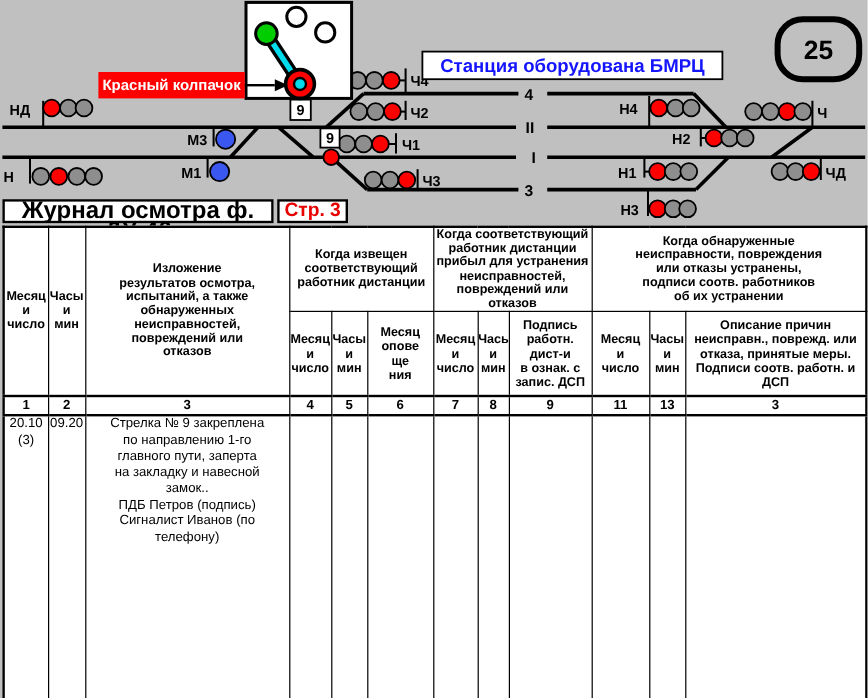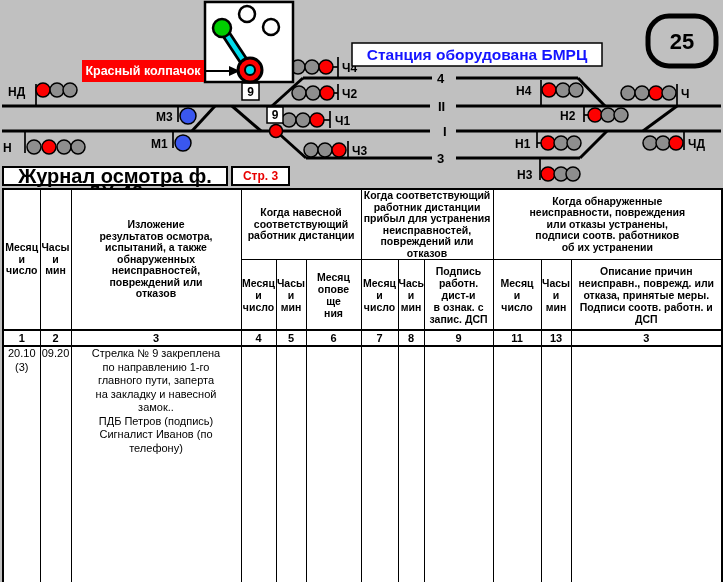--- a/index.html
+++ b/index.html
@@ -7,21 +7,21 @@
   .stage{position:relative;width:723px;height:582px;background:#c0c0c0;overflow:hidden;}
   #diagram{position:absolute;left:0;top:0;}
   .slabel{font:bold 12px "Liberation Sans","DejaVu Sans",sans-serif;fill:#000;}
   .tlabel{font:bold 13px "Liberation Sans","DejaVu Sans",sans-serif;fill:#000;}
   .badge9{font:bold 12px "Liberation Sans","DejaVu Sans",sans-serif;fill:#000;}
 
   .title-row{position:absolute;left:2px;top:166px;display:flex;gap:3px;}
   .journal-title{box-sizing:border-box;width:226px;height:20px;background:#fff;border:2px solid #000;
     font-weight:bold;font-size:20px;line-height:16px;text-align:center;color:#000;}
   .page-badge{box-sizing:border-box;width:59px;height:20px;background:#fff;border:2px solid #000;
-    font-weight:bold;font-size:12px;line-height:16px;text-align:center;color:#e80000;}
+    font-weight:bold;font-size:16px;line-height:16px;text-align:center;color:#e80000;}
 
   table.journal{position:absolute;left:2px;top:188px;width:719px;border-collapse:collapse;table-layout:fixed;
     background:#fff;border:2px solid #000;}
   table.journal td{border:1px solid #000;padding:0;vertical-align:middle;text-align:center;
     font-size:10.5px;font-weight:bold;line-height:11.5px;white-space:pre-line;color:#000;overflow:hidden;}
   tr.h1 td{height:60px;}
   tr.h2 td{height:69px;line-height:12px;}
   td.big3{font-size:11px;line-height:13px;margin-left:20px;}
   tr.nums td{height:14px;font-size:11px;line-height:12px;border-top:2px solid #000;border-bottom:2px solid #000;}
   tr.data td{height:245px;vertical-align:top;font-weight:normal;font-size:11px;line-height:13.5px;}
@@ -177,21 +177,21 @@
       <td rowspan="2">Часы
 и
 мин</td>
       <td rowspan="2" class="big3">Изложение
 результатов осмотра,
 испытаний, а также
 обнаруженных
 неисправностей,
 повреждений или
 отказов</td>
-      <td colspan="3">Когда навесной
+      <td colspan="3">Когда извещен
 соответствующий
 работник дистанции</td>
       <td colspan="3">Когда соответствующий
 работник дистанции
 прибыл для устранения
 неисправностей,
 повреждений или отказов</td>
       <td colspan="3">Когда обнаруженные
 неисправности, повреждения
 или отказы устранены,

